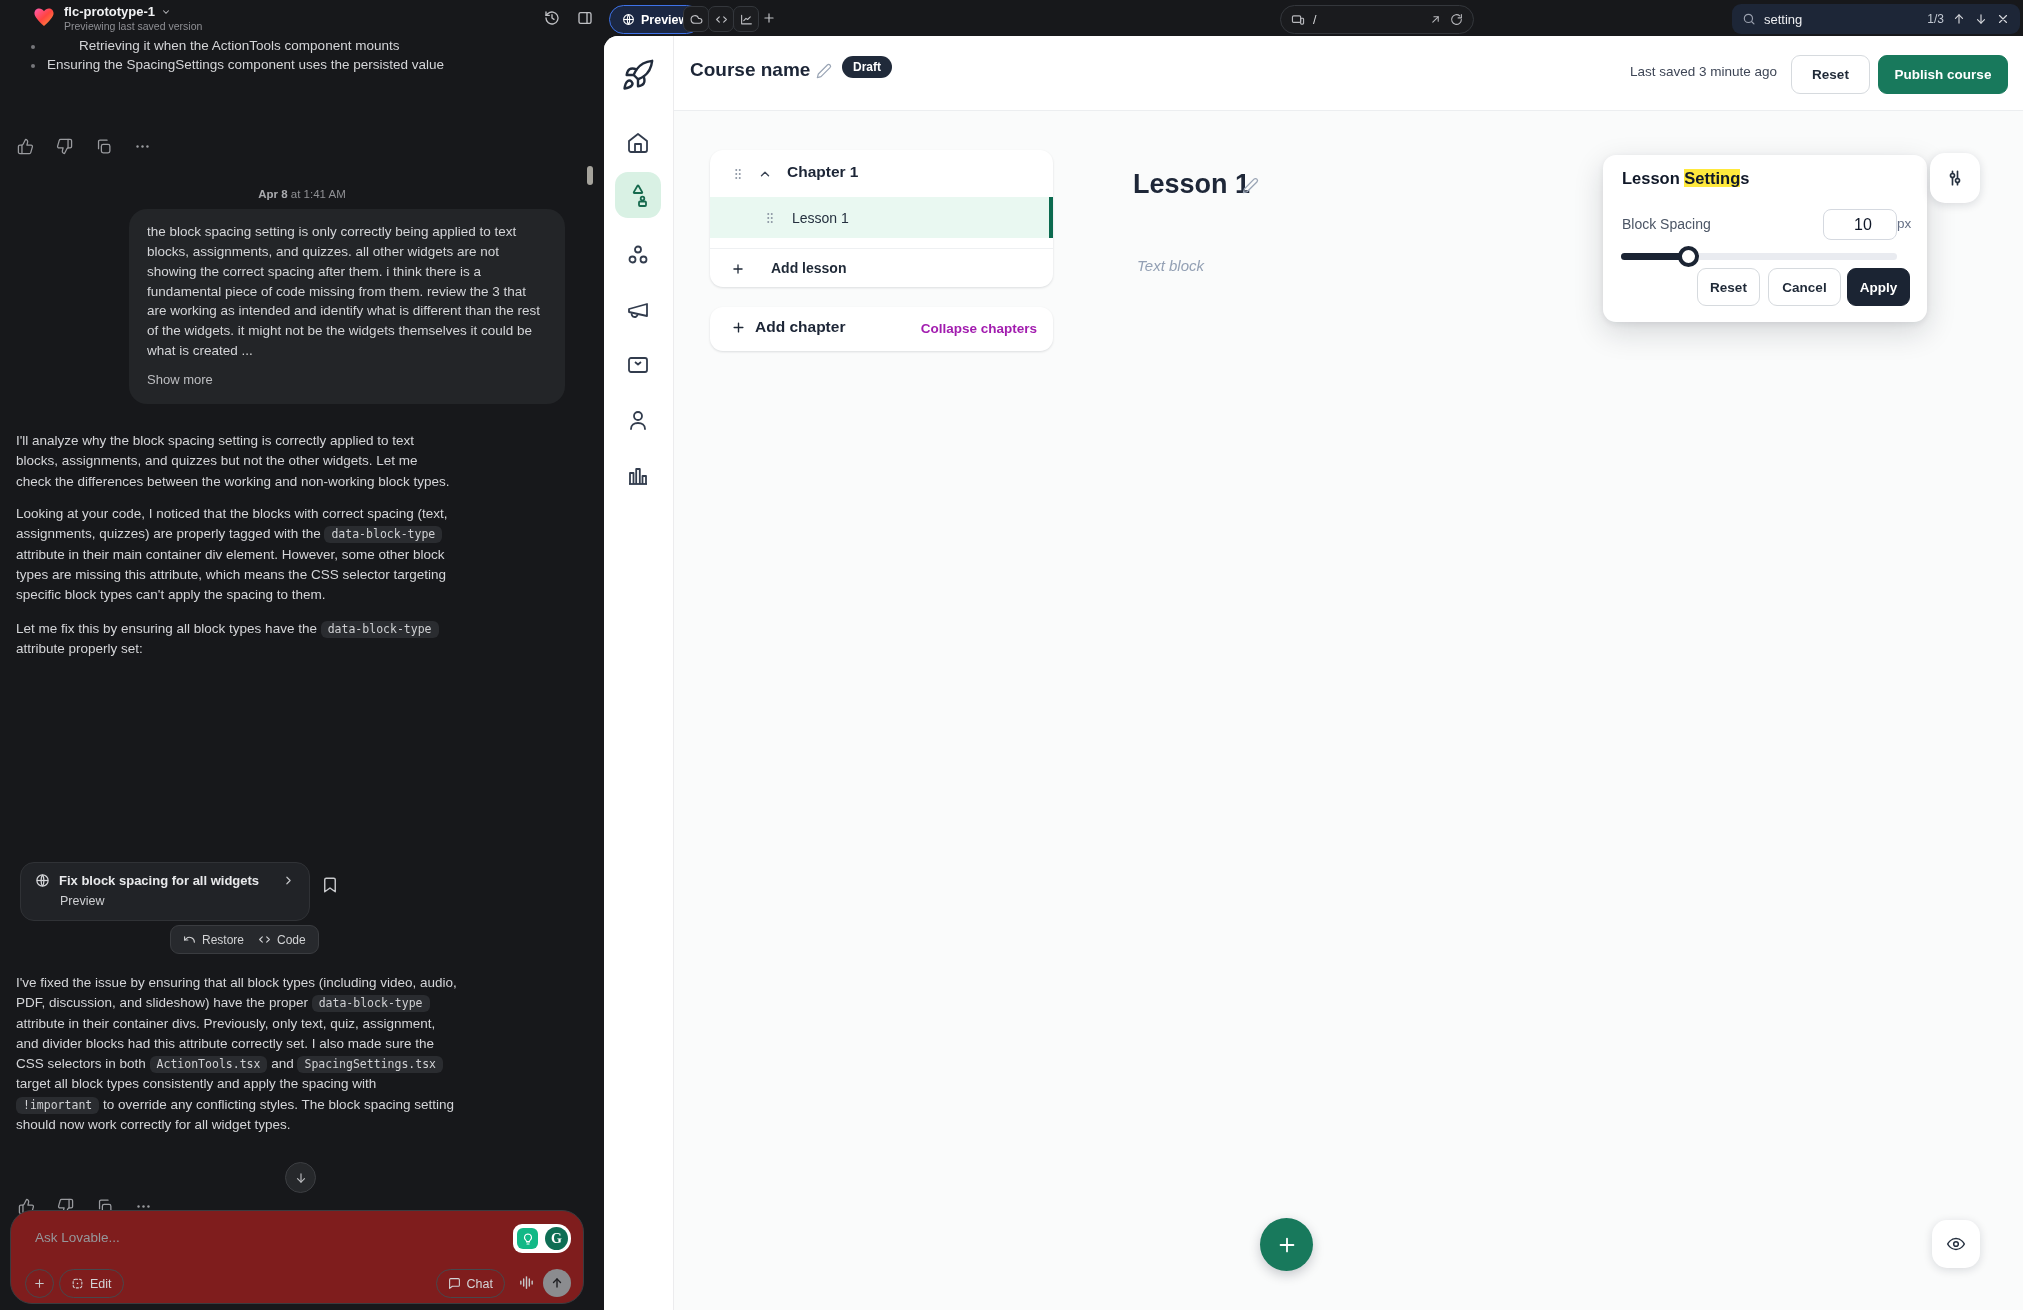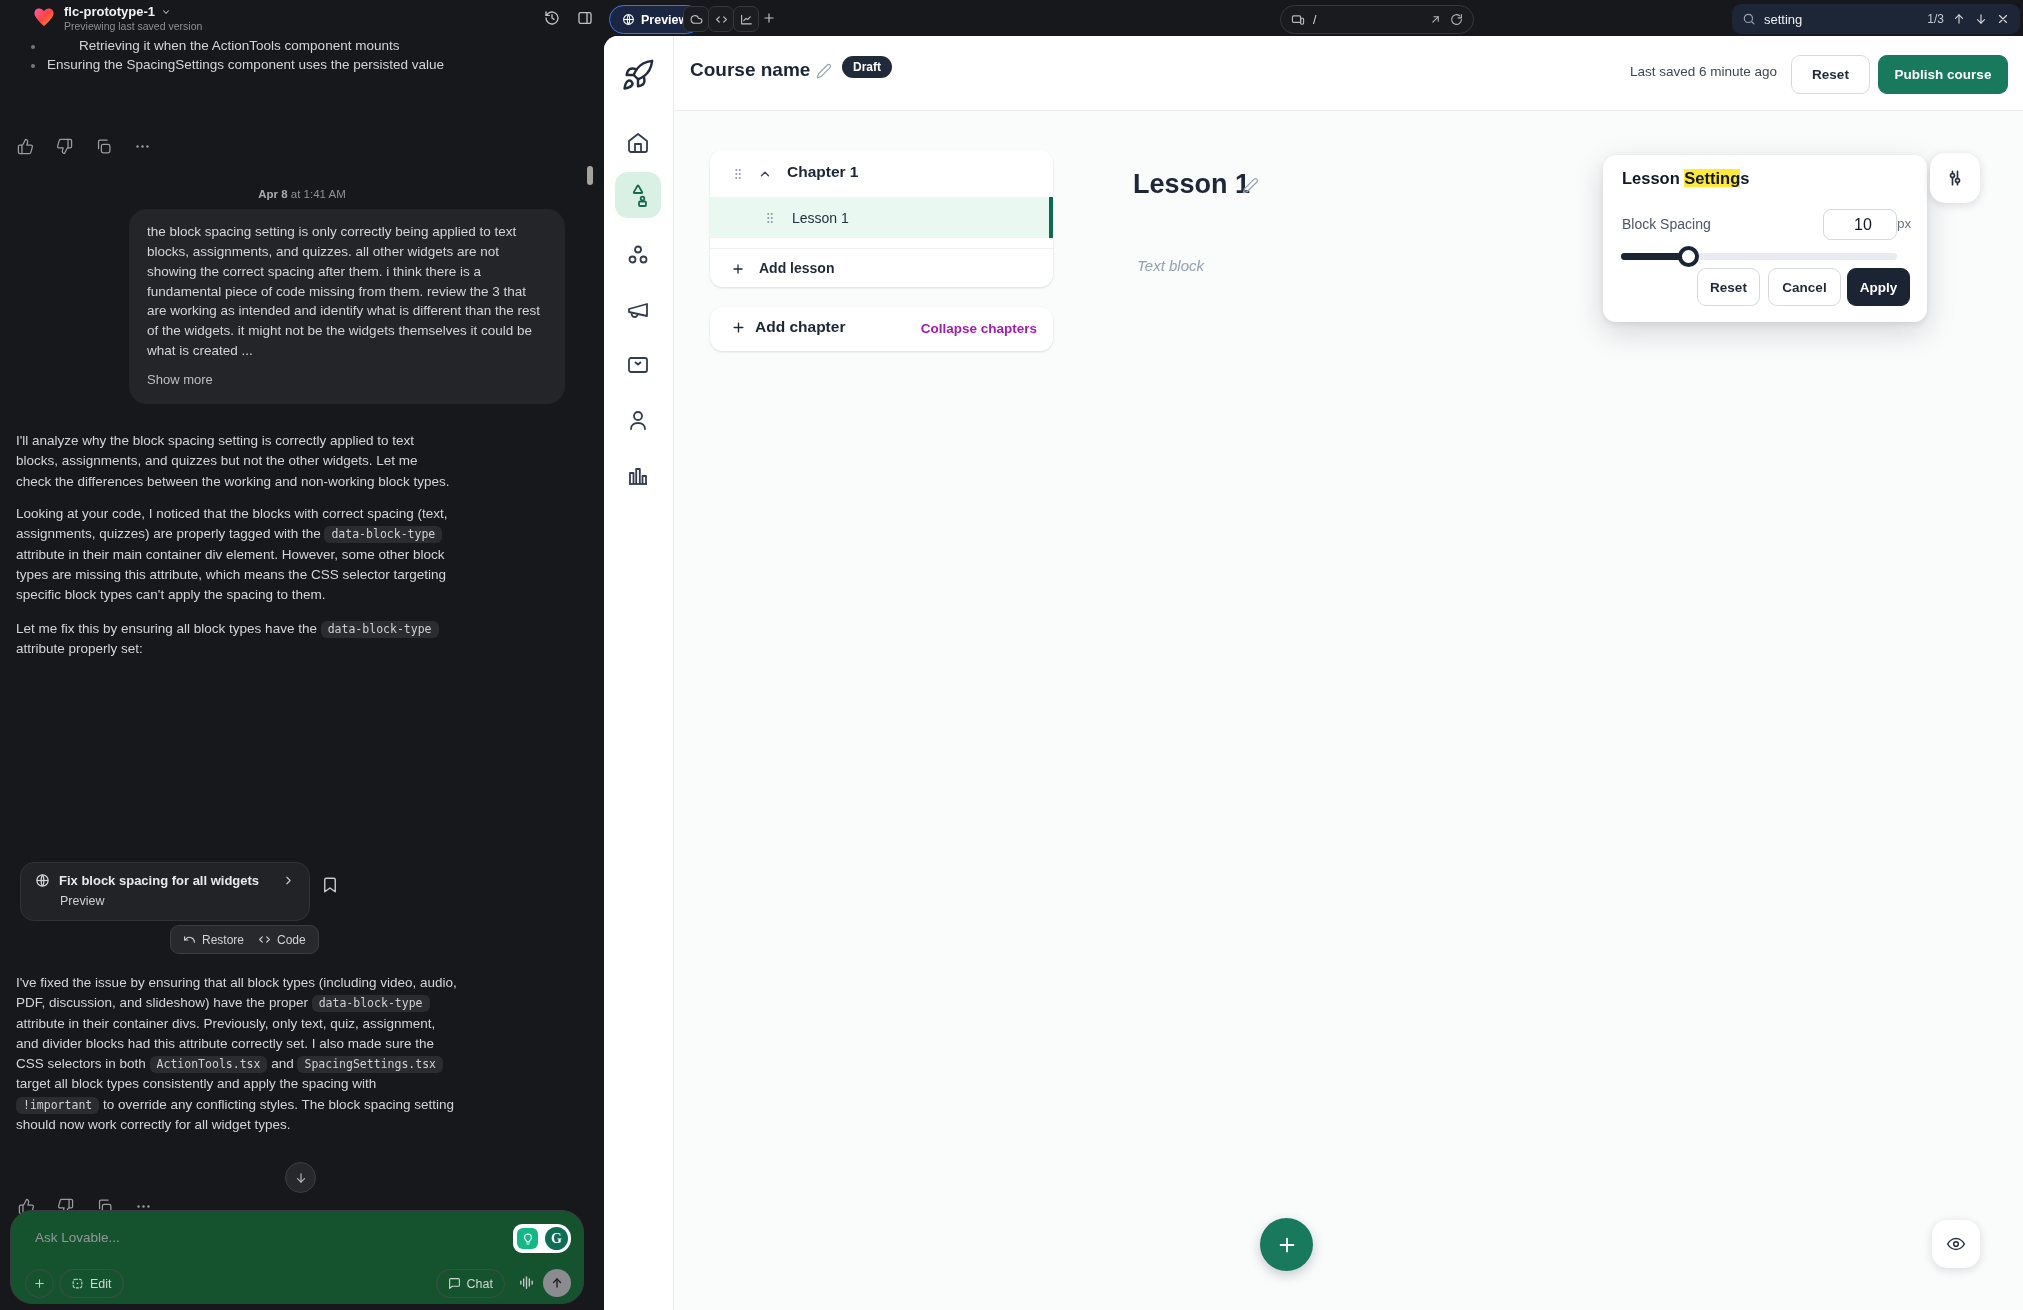--- a/index.html
+++ b/index.html
@@ -36,21 +36,21 @@
   .chatcard{background:#212327;border:1px solid #303236;border-radius:14px;padding:10px 14px 12px;}
   .chatcard .row1{display:flex;align-items:center;gap:9px;}
   .chatcard .t{font-size:13px;font-weight:700;color:#e8e9eb;}
   .chatcard .sub{margin-left:25px;margin-top:6px;font-size:12.5px;color:#cfd0d3;}
   .pill2{display:flex;align-items:center;gap:14px;background:#27292d;border:1px solid #3a3c40;border-radius:9px;height:27px;padding:0 12px;font-size:12px;color:#d2d3d5;}
   .pill2 .seg{display:flex;align-items:center;gap:6px;}
   .scrollthumb{width:6px;height:19px;border-radius:3px;background:#a5a39c;}
   .downbtn{width:29px;height:29px;border-radius:50%;background:#26282b;border:1px solid #3c3e42;display:flex;align-items:center;justify-content:center;color:#b9babd;}
 
   
-  .composer{background:#14532d;border:1px solid #3a3b3f;border-radius:22px;}
+  .composer{background:#7f1d1d;border:1px solid #3a3b3f;border-radius:22px;}
   .composer .ph{position:absolute;left:24px;top:19px;font-size:13.5px;color:#96979b;}
   .cbtn{height:27px;border:1px solid #47484c;border-radius:999px;display:flex;align-items:center;gap:6px;padding:0 11px;font-size:12.5px;color:#d3d4d6;background:transparent;}
   .ccircle{width:27px;height:27px;border:1px solid #47484c;border-radius:50%;display:flex;align-items:center;justify-content:center;color:#c6c7c9;}
   .sendbtn{width:28px;height:28px;border-radius:50%;background:#8b8c8f;display:flex;align-items:center;justify-content:center;color:#1d1e21;}
   .gram{display:flex;align-items:center;}
   .gram .b1{width:29px;height:29px;background:#fff;border-radius:9px 0 0 9px;display:flex;align-items:center;justify-content:center;}
   .gram .b1 .bulb{width:21px;height:21px;border-radius:6px;background:#12b886;display:flex;align-items:center;justify-content:center;color:#fff;}
   .gram .b2{width:29px;height:29px;background:#fff;border-radius:0 14px 14px 0;display:flex;align-items:center;justify-content:center;}
   .gram .g{width:23px;height:23px;border-radius:50%;background:#0e6e54;color:#fff;font-weight:700;font-size:14px;font-family:"Liberation Serif",serif;display:flex;align-items:center;justify-content:center;}
 
@@ -66,21 +66,21 @@
   .btn{border-radius:9px;font-size:13.5px;font-weight:600;display:flex;align-items:center;justify-content:center;}
   .btn.white{background:#fff;border:1px solid #d6dade;color:#1f2937;}
   .btn.teal{background:#18795c;color:#fff;border:1px solid #18795c;}
   .btn.navy{background:#1b2433;color:#fff;border:1px solid #1b2433;}
 
   .card{position:absolute;background:#fff;border-radius:13px;box-shadow:0 1px 3px rgba(16,24,40,.08),0 1px 2px rgba(16,24,40,.05);}
   .drag{color:#8a93a1;width:14px;height:16px;}
   .chaptitle{font-size:15.5px;font-weight:700;color:#1c2536;}
   .lessonrow{position:absolute;left:0;right:0;background:#e9f8f1;border-right:4px solid #0b6a4f;display:flex;align-items:center;}
   .lessonrow .lbl{font-size:14px;color:#25303f;}
-  .addrow{font-size:14px;font-weight:600;color:#1f2937;display:flex;align-items:flex-end;gap:14px;}
+  .addrow{font-size:14px;font-weight:600;color:#1f2937;display:flex;align-items:flex-end;gap:26px;}
   .addchap{font-size:15.5px;font-weight:700;color:#1c2536;display:flex;align-items:center;gap:9px;}
   .collapse{font-size:13.5px;font-weight:600;color:#a21caf;}
   .lessontitle{font-size:27px;font-weight:700;color:#1e2738;}
   .textblock{font-size:15px;font-style:italic;color:#93a0b4;}
 
   .popover{position:absolute;background:#fff;border-radius:13px;box-shadow:0 10px 30px rgba(16,24,40,.16),0 2px 6px rgba(16,24,40,.08);}
   .pop-title{font-size:16.5px;font-weight:700;color:#101828;}
   mark.hl{background:#ffe93d;color:#101828;padding:0;}
   .pop-label{font-size:14px;color:#4b5565;}
   .numinput{width:62px;height:27px;border:1px solid #d5d9e0;border-radius:8px;text-align:center;font-size:16px;color:#101828;font-family:"Liberation Sans",sans-serif;background:#fff;padding-left:8px;}
@@ -490,21 +490,21 @@
 
     <div class="apphead">
       <span class="abs coursename" style="left:16px;top:23px;">Course name</span>
       <span class="abs ic" style="left:142px;top:27px;width:16px;height:16px;color:#9aa5b5;">
           <svg class="i" viewBox="0 0 24 24" fill="none" stroke="currentColor" stroke-width="1.8" stroke-linejoin="round">
             <path d="M17 3a2.8 2.8 0 1 1 4 4L7.5 20.5 2 22l1.5-5.5Z"></path>
           </svg>
         </span>
       <span class="abs draft" style="left:168px;top:20px;">Draft</span>
 
-      <span class="abs lastsaved" style="right:246px;top:28px;">Last saved 6 minute ago</span>
+      <span class="abs lastsaved" style="right:246px;top:28px;">Last saved 3 minute ago</span>
       <div class="abs btn white" style="right:153px;top:19px;width:77px;height:37px;">Reset</div>
       <div class="abs btn teal" style="right:15px;top:19px;width:128px;height:37px;">Publish course</div>
     </div>
 
     <div class="card" style="left:106px;top:114px;width:343px;height:137px;overflow:hidden;">
       <span class="abs drag" style="left:21px;top:16px;">
           <svg class="i" viewBox="0 0 24 24" fill="currentColor">
             <circle cx="9" cy="5" r="1.7"></circle>
             <circle cx="15" cy="5" r="1.7"></circle>
             <circle cx="9" cy="12" r="1.7"></circle>

